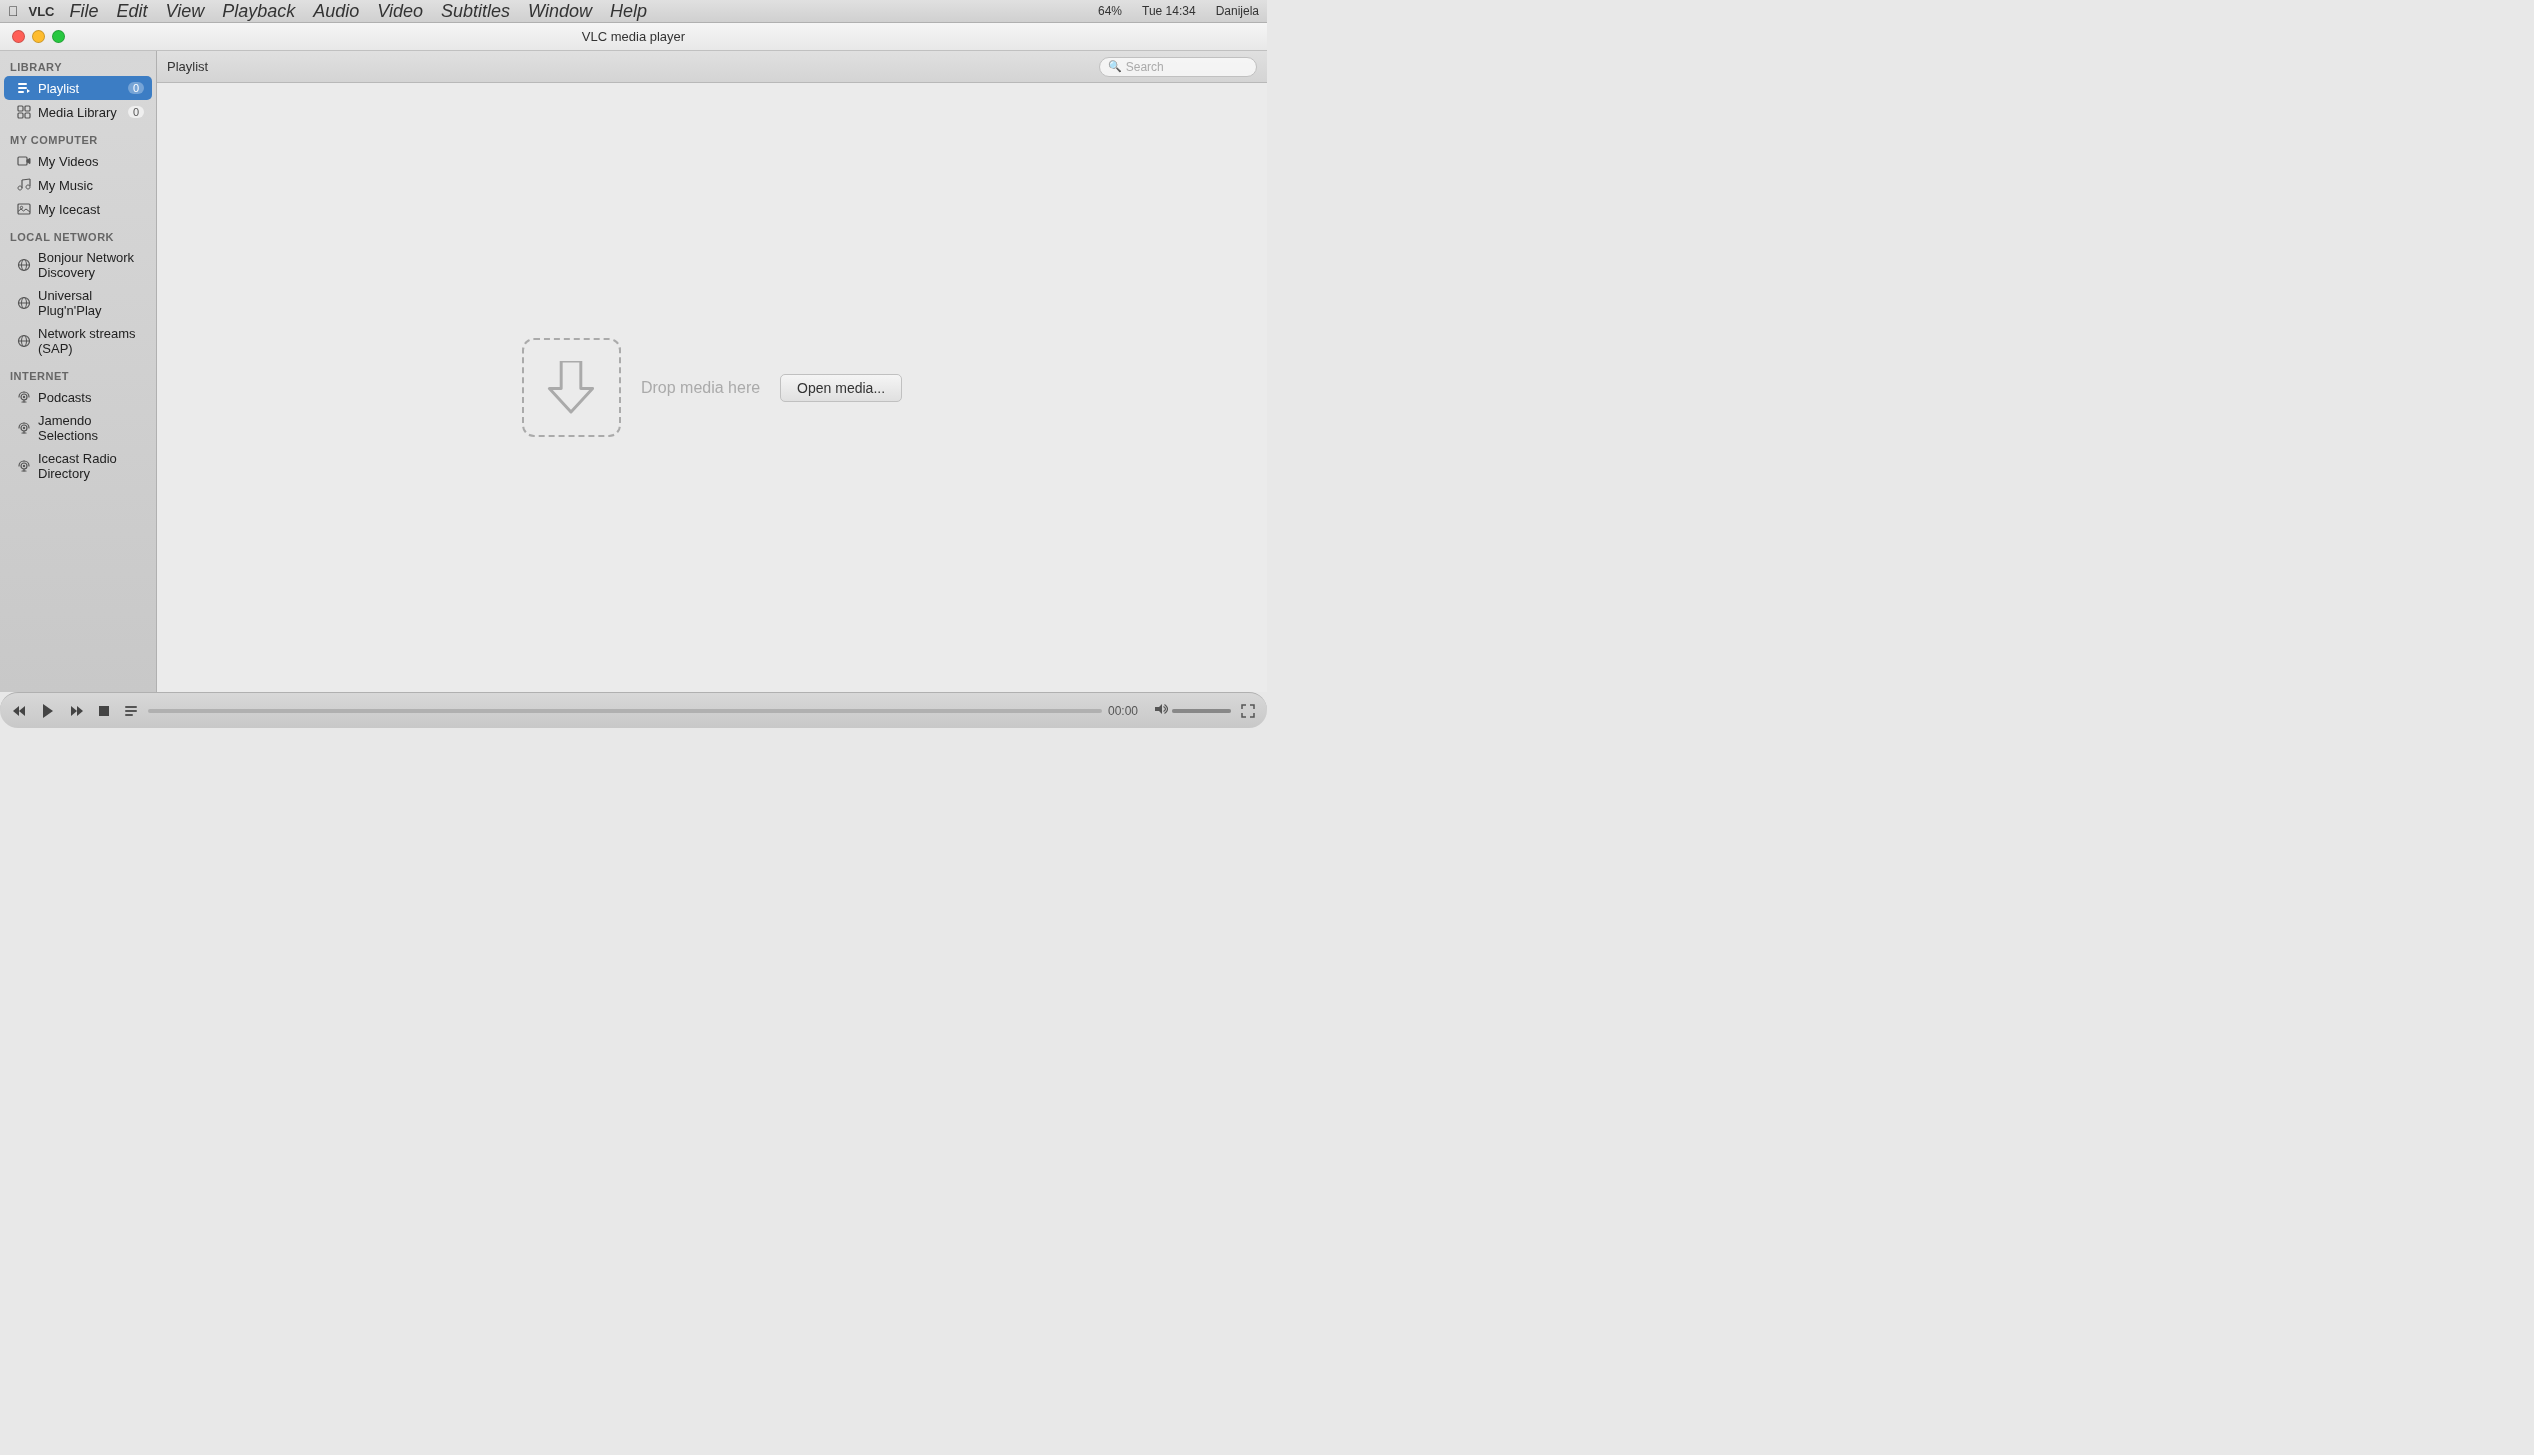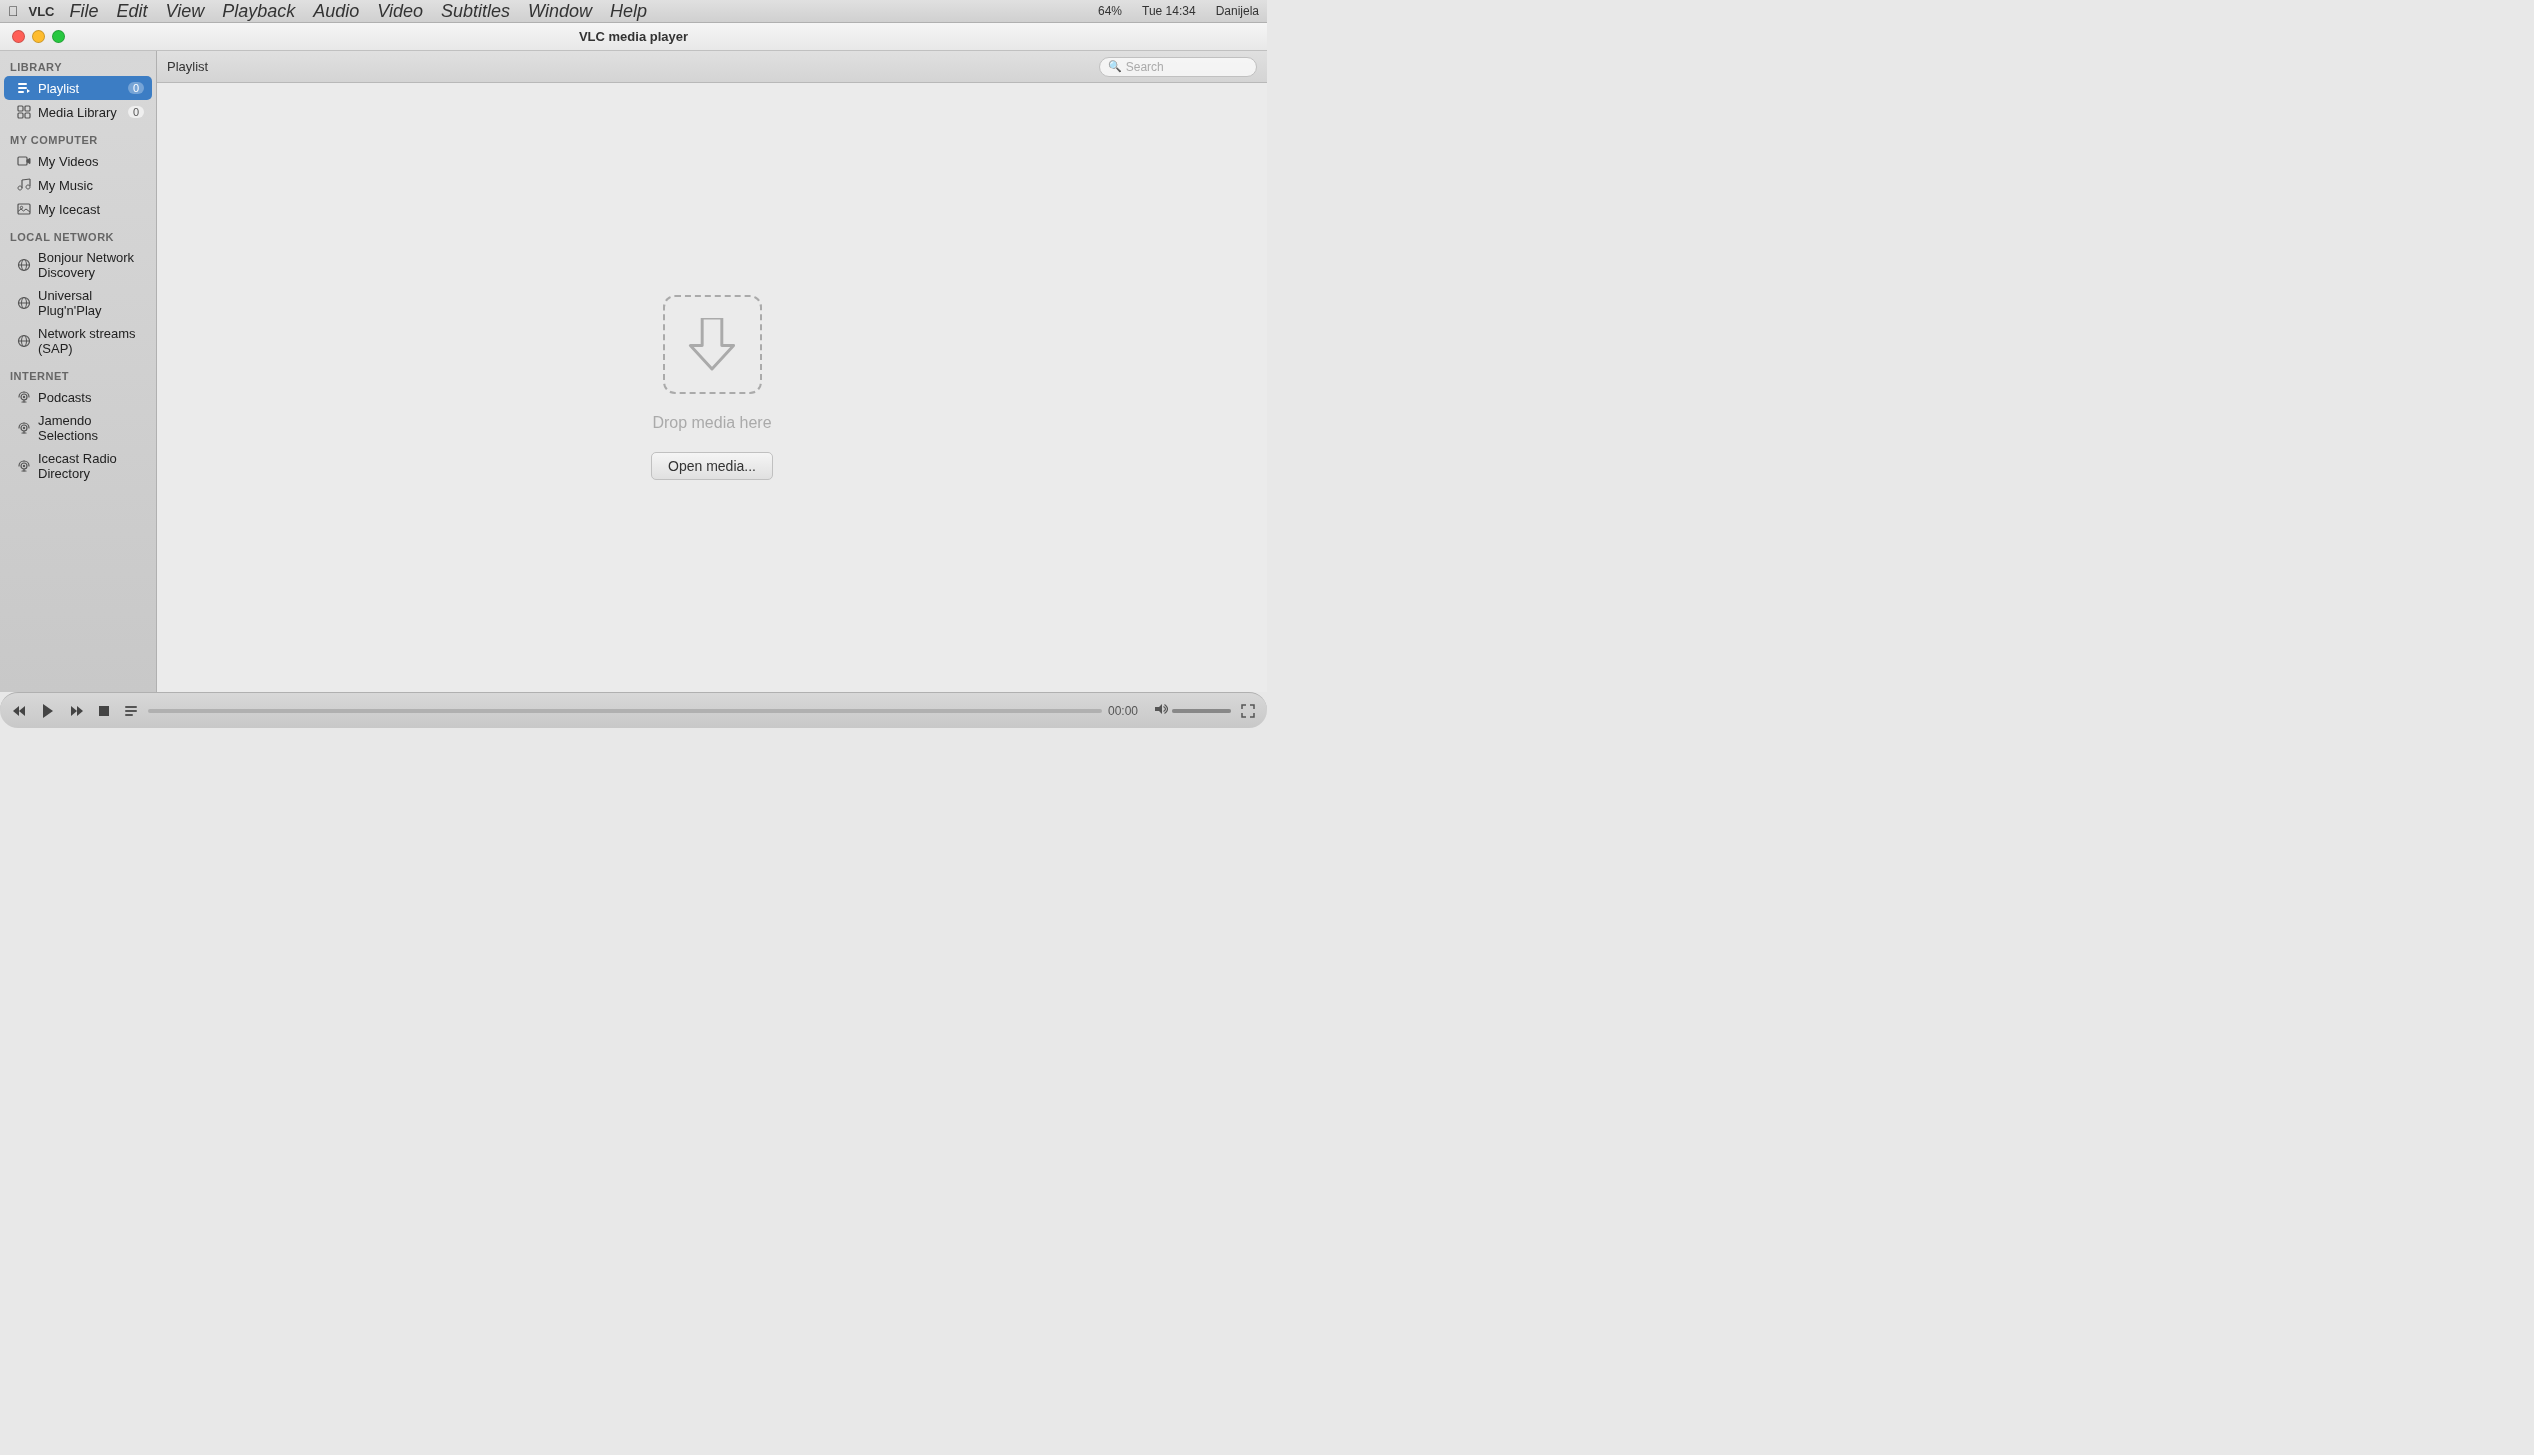--- a/index.html
+++ b/index.html
@@ -75,21 +75,21 @@
     }
     .tl-close { background: #ff5f57; }
     .tl-minimize { background: #febc2e; }
     .tl-maximize { background: #28c840; }
     .titlebar-title {
       position: absolute;
       left: 50%;
       transform: translateX(-50%);
       font-size: 13px;
       color: #333;
-      font-weight: 700;
+      font-weight: 400;
     }
 
     
     .main-container {
       display: flex;
       flex: 1;
       overflow: hidden;
     }
 
     
@@ -199,21 +199,21 @@
       width: 100%;
     }
     .search-input::placeholder {
       color: #aaa;
     }
 
     
     .drop-area {
       flex: 1;
       display: flex;
-      flex-direction: column;
+      flex-direction: row;
       align-items: center;
       justify-content: center;
       gap: 20px;
     }
     .drop-box {
       width: 99px;
       height: 99px;
       border: 2px dashed #aaa;
       border-radius: 12px;
       display: flex;

